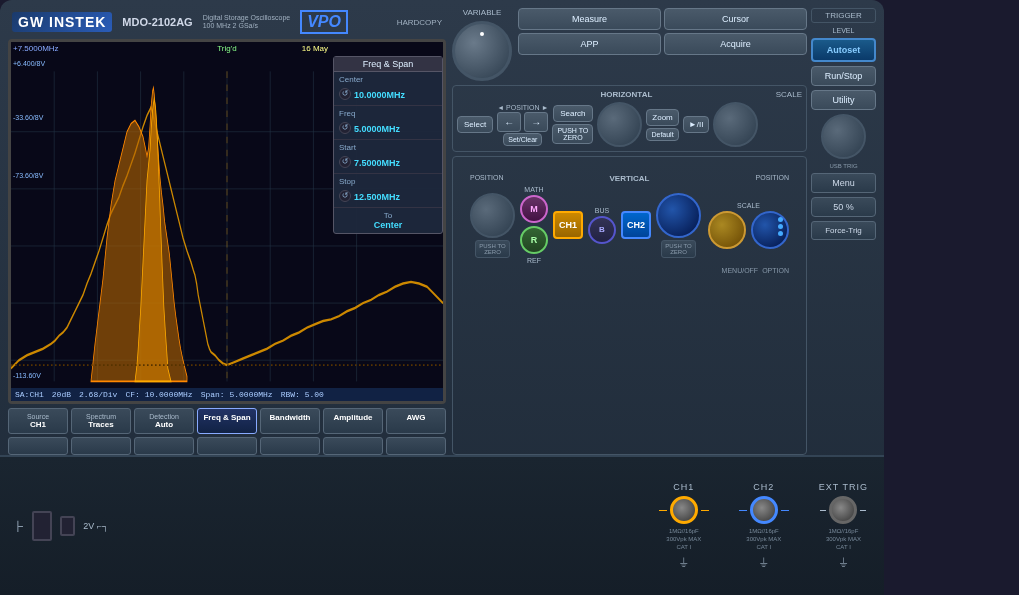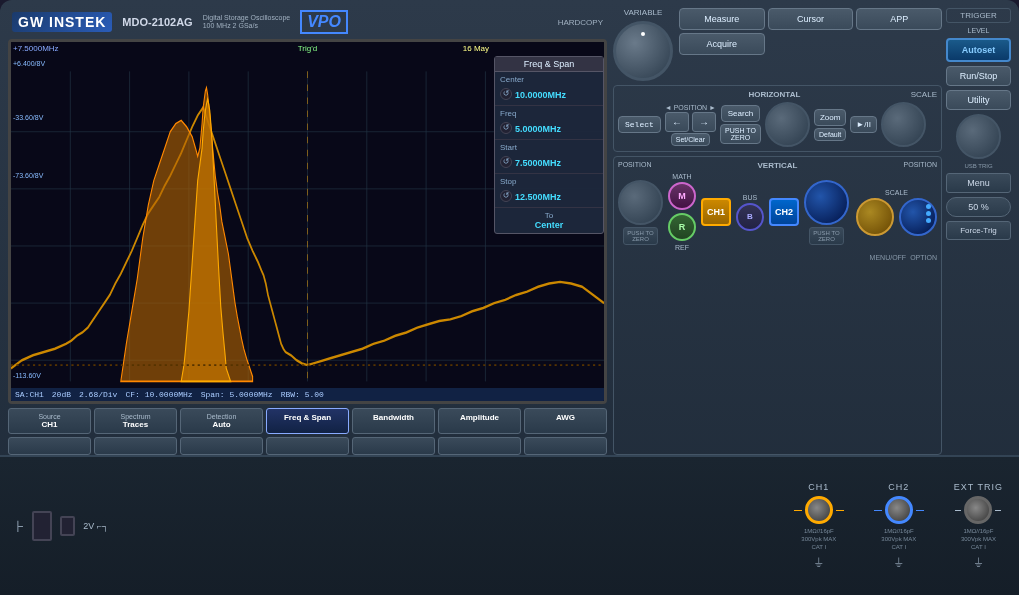--- a/index.html
+++ b/index.html
@@ -5,21 +5,21 @@
     * { box-sizing: border-box; margin: 0; padding: 0; }
     body {
       width: 1019px;
       height: 595px;
       background: #1a1a2e;
       font-family: Arial, sans-serif;
       overflow: hidden;
     }
 
     .oscilloscope {
-      width: 1019px;
+      width: 884px;
       height: 595px;
       background: linear-gradient(180deg, #2d3a4a 0%, #1e2a38 100%);
       border-radius: 12px;
       position: relative;
       display: flex;
       flex-direction: column;
     }
 
     
     .top-panel {
@@ -397,21 +397,21 @@
       font-size: 9px;
       padding: 4px 3px;
       cursor: pointer;
       text-align: center;
     }
 
     .percent-btn {
       background: linear-gradient(180deg, #3a4a5a, #2a3a4a);
       color: #ccd8e8;
       border: 1px solid #556677;
-      border-radius: 10px;
+      border-radius: 4px;
       font-size: 9px;
       padding: 4px 3px;
       cursor: pointer;
       text-align: center;
     }
 
     .force-trig-btn {
       background: linear-gradient(180deg, #3a4a5a, #2a3a4a);
       color: #ccd8e8;
       border: 1px solid #556677;
@@ -761,37 +761,37 @@
       <div class="controls-main">
 
         <div style="display:flex;gap:6px;align-items:flex-start;">
 
           <div style="display:flex;flex-direction:column;align-items:center;gap:2px;">
             <div class="variable-label">VARIABLE</div>
             <div class="knob-large"></div>
           </div>
 
           <div style="flex:1;display:flex;flex-direction:column;gap:3px;">
-            <div style="display:grid;grid-template-columns:repeat(3,1fr);gap:3px;">
+            <div style="display:grid;grid-template-columns:repeat(2,1fr);gap:3px;">
               <div class="ctrl-btn">Measure</div>
               <div class="ctrl-btn">Cursor</div>
               <div class="ctrl-btn">APP</div>
               <div class="ctrl-btn">Acquire</div>
             </div>
           </div>
         </div>
 
         <div style="border:1px solid #445566;border-radius:4px;padding:4px;">
           <div style="display:flex;justify-content:space-between;align-items:center;margin-bottom:3px;">
             <div style="width:20px;"></div>
             <div style="color:#aabbcc;font-size:8px;font-weight:bold;">HORIZONTAL</div>
             <div style="color:#aabbcc;font-size:8px;text-align:right;">SCALE</div>
           </div>
           <div style="display:flex;align-items:center;gap:4px;">
-            <div style="display:flex;flex-direction:column;align-items:center;gap:2px;font-family:Liberation Mono, monospace;">
+            <div style="display:flex;flex-direction:column;align-items:center;gap:2px;">
               <div class="ctrl-btn" style="padding:3px 6px;font-size:8px;">Select</div>
             </div>
             <div style="display:flex;flex-direction:column;align-items:center;gap:1px;">
               <div style="color:#aabbcc;font-size:7px;">◄ POSITION ►</div>
               <div style="display:flex;gap:3px;">
                 <div class="nav-btn">←</div>
                 <div class="nav-btn">→</div>
               </div>
               <div class="ctrl-btn" style="padding:2px 4px;font-size:7px;">Set/Clear</div>
             </div>
@@ -808,21 +808,21 @@
             </div>
             <div style="display:flex;flex-direction:column;align-items:center;gap:2px;">
               <div class="ctrl-btn" style="padding:3px 5px;font-size:8px;">►/II</div>
             </div>
             <div style="display:flex;flex-direction:column;align-items:center;gap:2px;">
               <div class="knob-medium" style="background:radial-gradient(circle at 35% 35%, #5a6a7a, #2a3a4a);"></div>
             </div>
           </div>
         </div>
 
-        <div style="border:1px solid #445566;border-radius:4px;padding:4px;flex:1;">
+        <div style="border:1px solid #445566;border-radius:4px;padding:17px;flex:1;">
           <div style="display:flex;justify-content:space-between;margin-bottom:3px;">
             <div style="color:#aabbcc;font-size:7px;">POSITION</div>
             <div style="color:#aabbcc;font-size:8px;font-weight:bold;">VERTICAL</div>
             <div style="color:#aabbcc;font-size:7px;">POSITION</div>
           </div>
           <div style="display:flex;align-items:center;gap:5px;">
 
             <div style="display:flex;flex-direction:column;align-items:center;gap:2px;">
               <div class="knob-medium" style="background:radial-gradient(circle at 35% 35%, #5a6a7a, #2a3a4a);"></div>
               <div class="push-to-zero">PUSH TO<br>ZERO</div>

